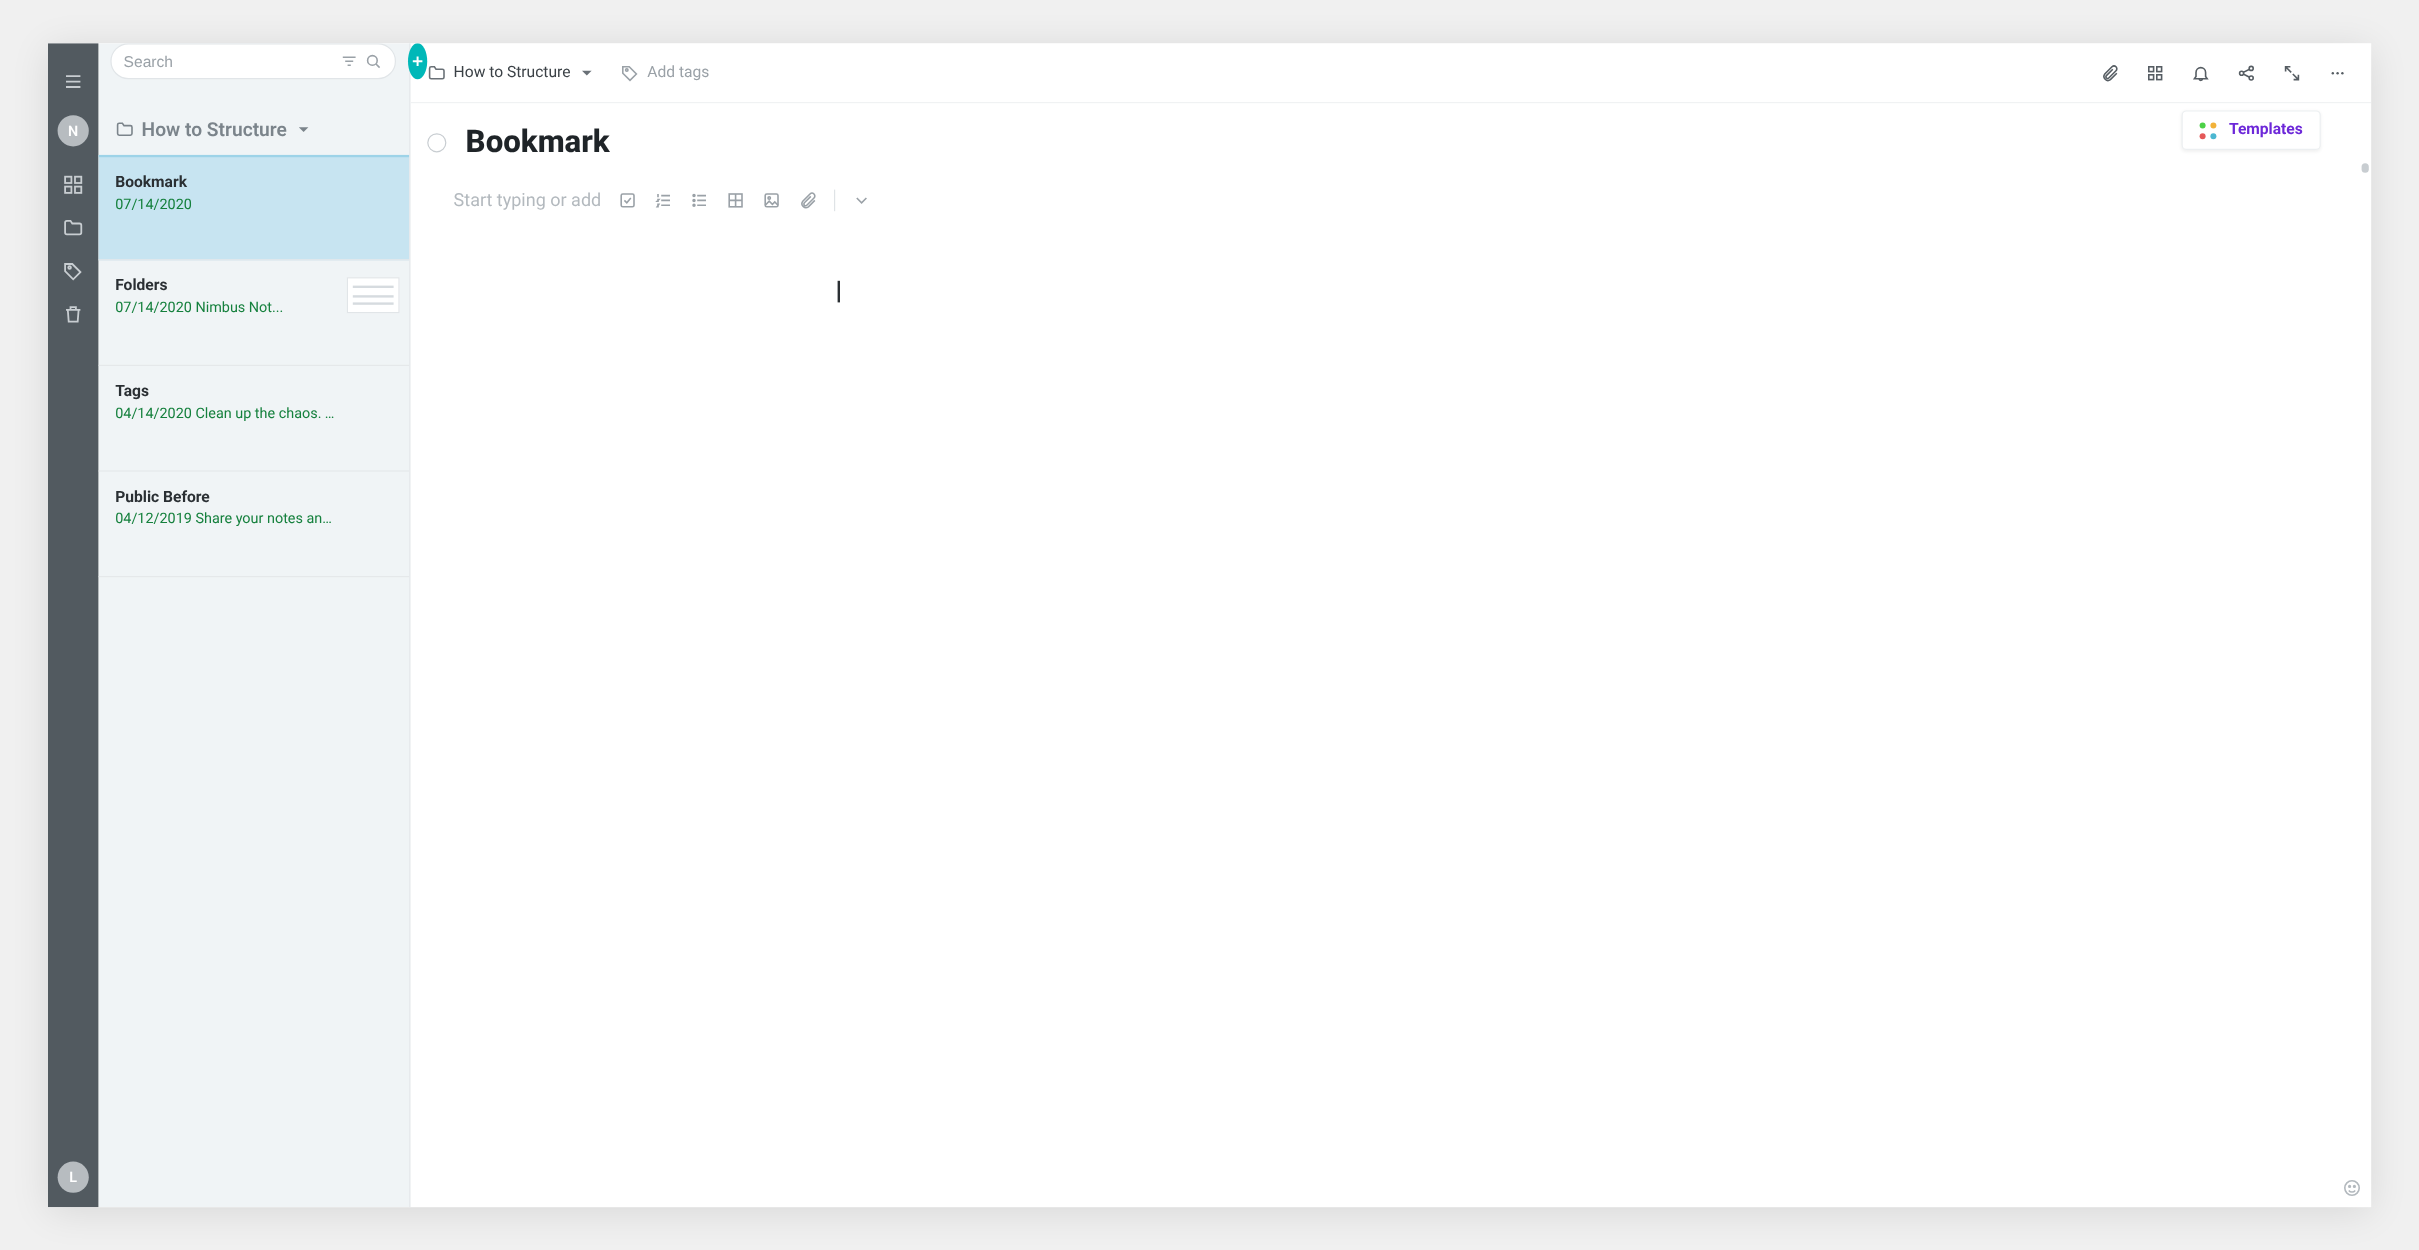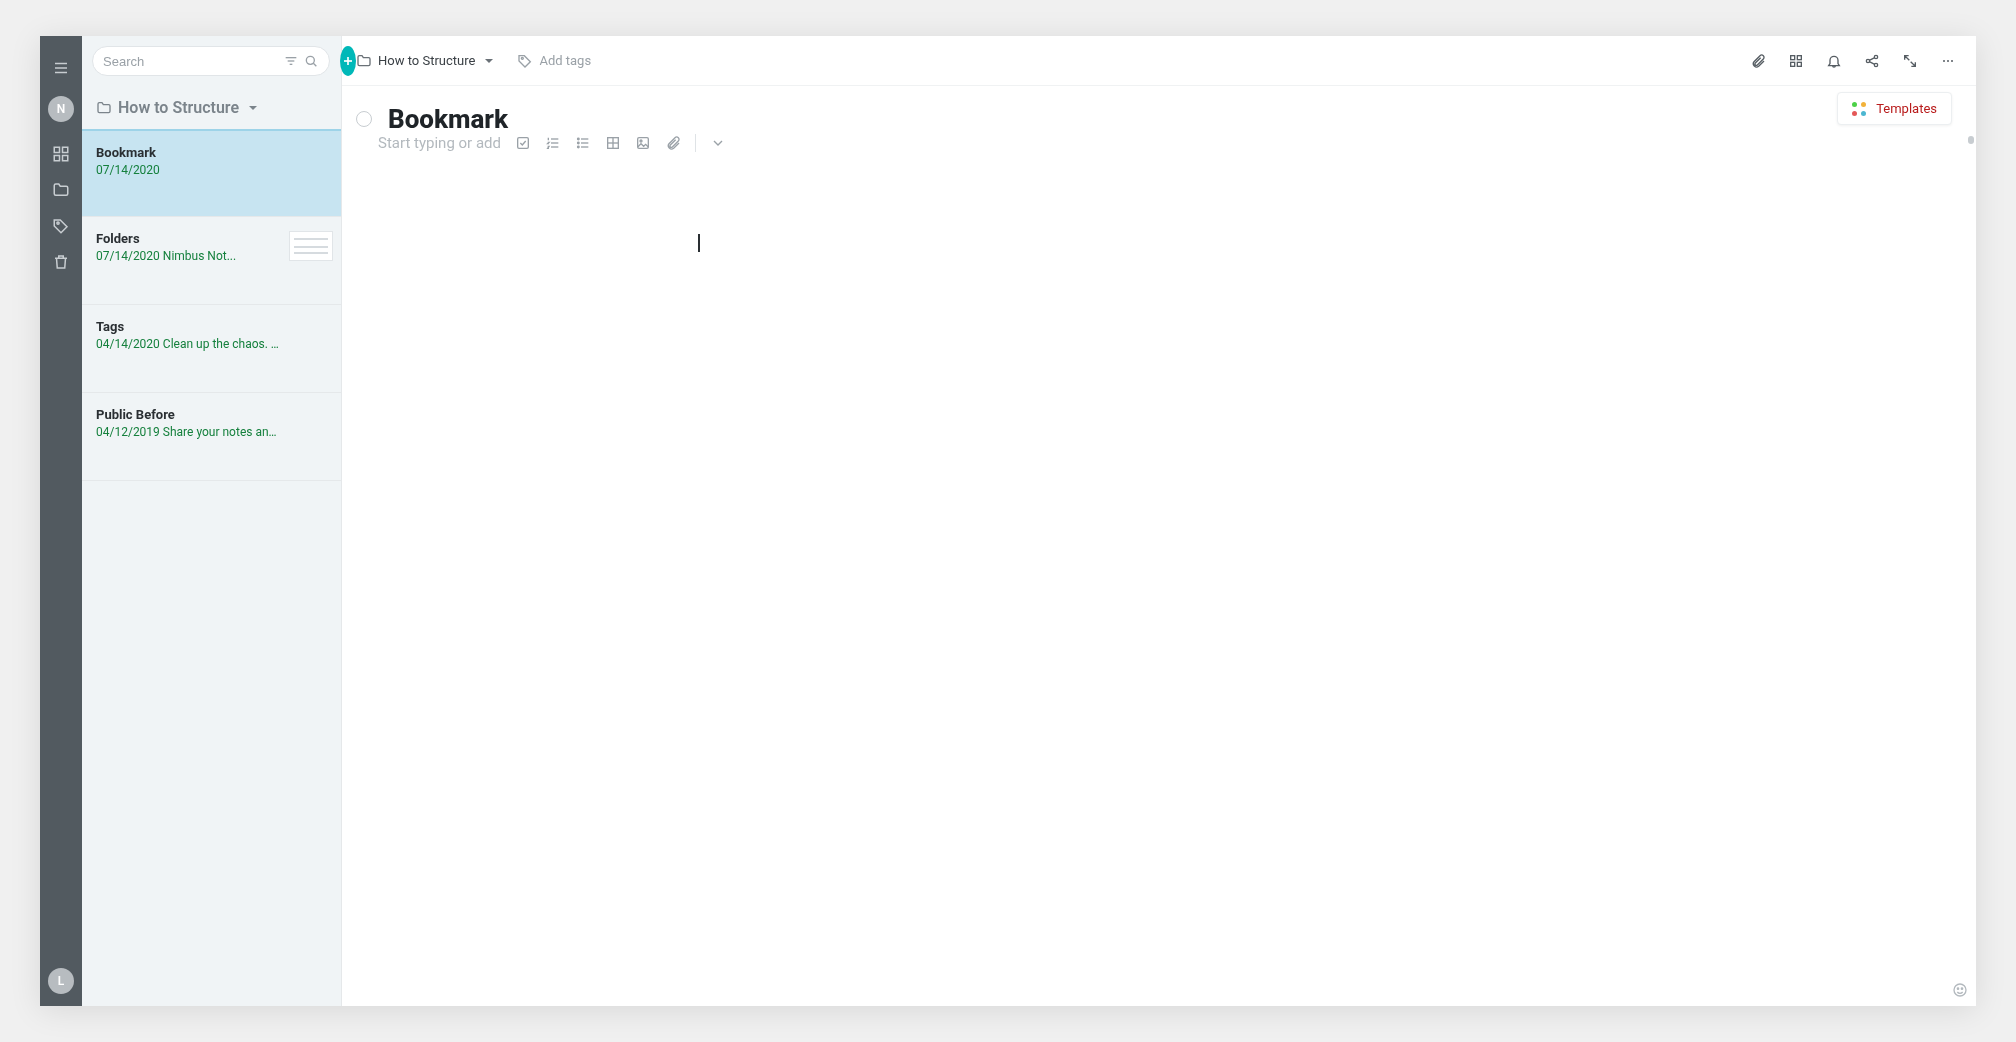--- a/index.html
+++ b/index.html
@@ -40,21 +40,21 @@
 
   
   .list-col {
     width: 260px;
     background:#f0f4f6;
     border-right:1px solid #e5e8ea;
     display:flex; flex-direction:column;
     flex-shrink:0;
   }
   .list-top {
-    height:50px; display:flex; align-items:center;
+    height:50px; display:flex; 
     padding: 0 10px; gap:10px;
   }
   .search-wrap {
     flex:1; height:30px; background:#fff;
     border:1px solid #e1e5e8; border-radius:15px;
     display:flex; align-items:center; padding:0 10px;
   }
   .search-wrap input {
     border:none; outline:none; flex:1; font-size:13px;
     background:transparent; color:#333;
@@ -129,39 +129,39 @@
 
   .editor-body { flex:1; position:relative; padding: 18px 36px; overflow:auto; }
   .title-row { display:flex; align-items:center; gap:12px; }
   .title-circle {
     width:16px; height:16px; border-radius:50%;
     border:1.5px solid #c8cdd1; margin-left:-22px; margin-right:4px;
   }
   .doc-title { font-size:26px; font-weight:800; color:#1f2428; }
 
   .templates-btn {
-    position:absolute; top:6px; right:24px;
+    position:absolute; top:6px; right:42px;
     background:#fff; border:1px solid #eceff1; border-radius:4px;
     padding:8px 14px; display:flex; align-items:center; gap:10px;
-    font-size:13px; font-weight:400; color:#b91c1c; cursor:pointer;
+    font-size:13px; font-weight:700; color:#6d28d9; cursor:pointer;
     box-shadow:0 1px 3px rgba(0,0,0,.06);
   }
   .templates-btn .tdot {
     position:relative; width:14px; height:14px;
   }
   .templates-btn .tdot span {
     position:absolute; width:5px; height:5px; border-radius:50%;
   }
   .templates-btn .tdot span:nth-child(1){ left:0; top:0; background:#4cd147;}
   .templates-btn .tdot span:nth-child(2){ right:0; top:0; background:#f2b23a;}
   .templates-btn .tdot span:nth-child(3){ left:0; bottom:0; background:#e45858;}
   .templates-btn .tdot span:nth-child(4){ right:0; bottom:0; background:#4cb7d1;}
 
   .placeholder-row {
-    display:flex; align-items:center; gap:14px;
+    margin-top:24px; display:flex; align-items:center; gap:14px;
     color:#b3b9be; font-size:15px;
   }
   .placeholder-row .pi { color:#9aa1a7; display:flex; cursor:pointer; }
   .placeholder-row .divider { width:1px; height:18px; background:#dfe3e6; }
 
   .text-cursor {
     position:absolute; top:148px; left:356px; width:1.5px; height:18px; background:#2a2f33;
   }
 
   .emoji-btn {

